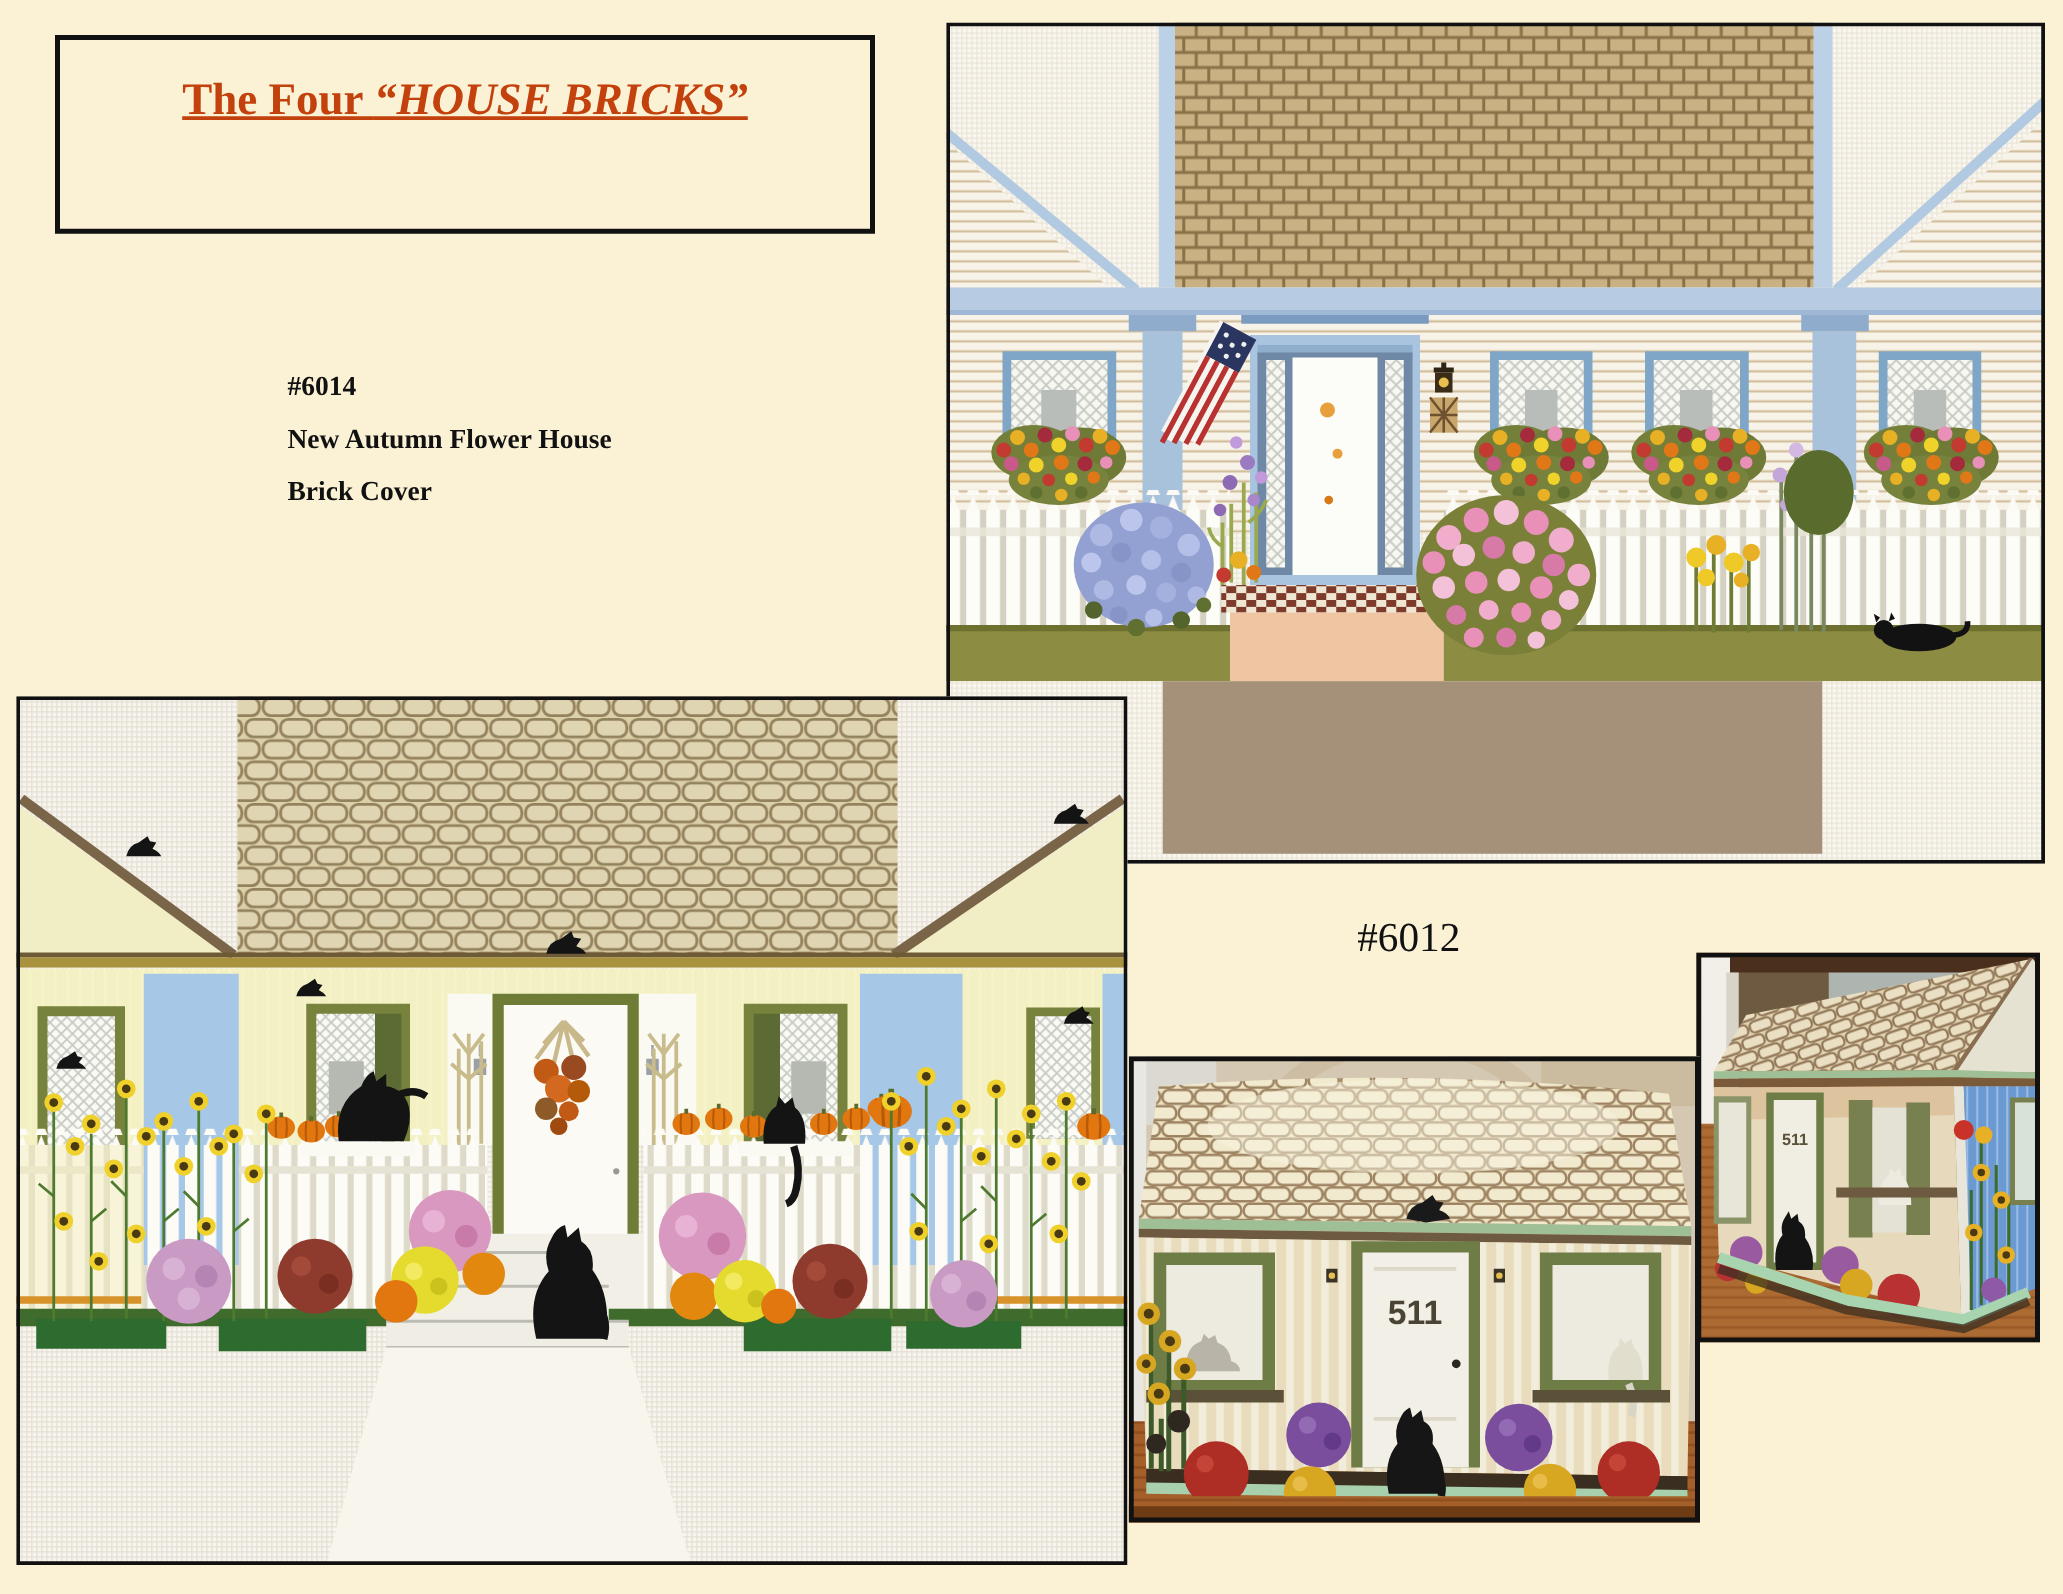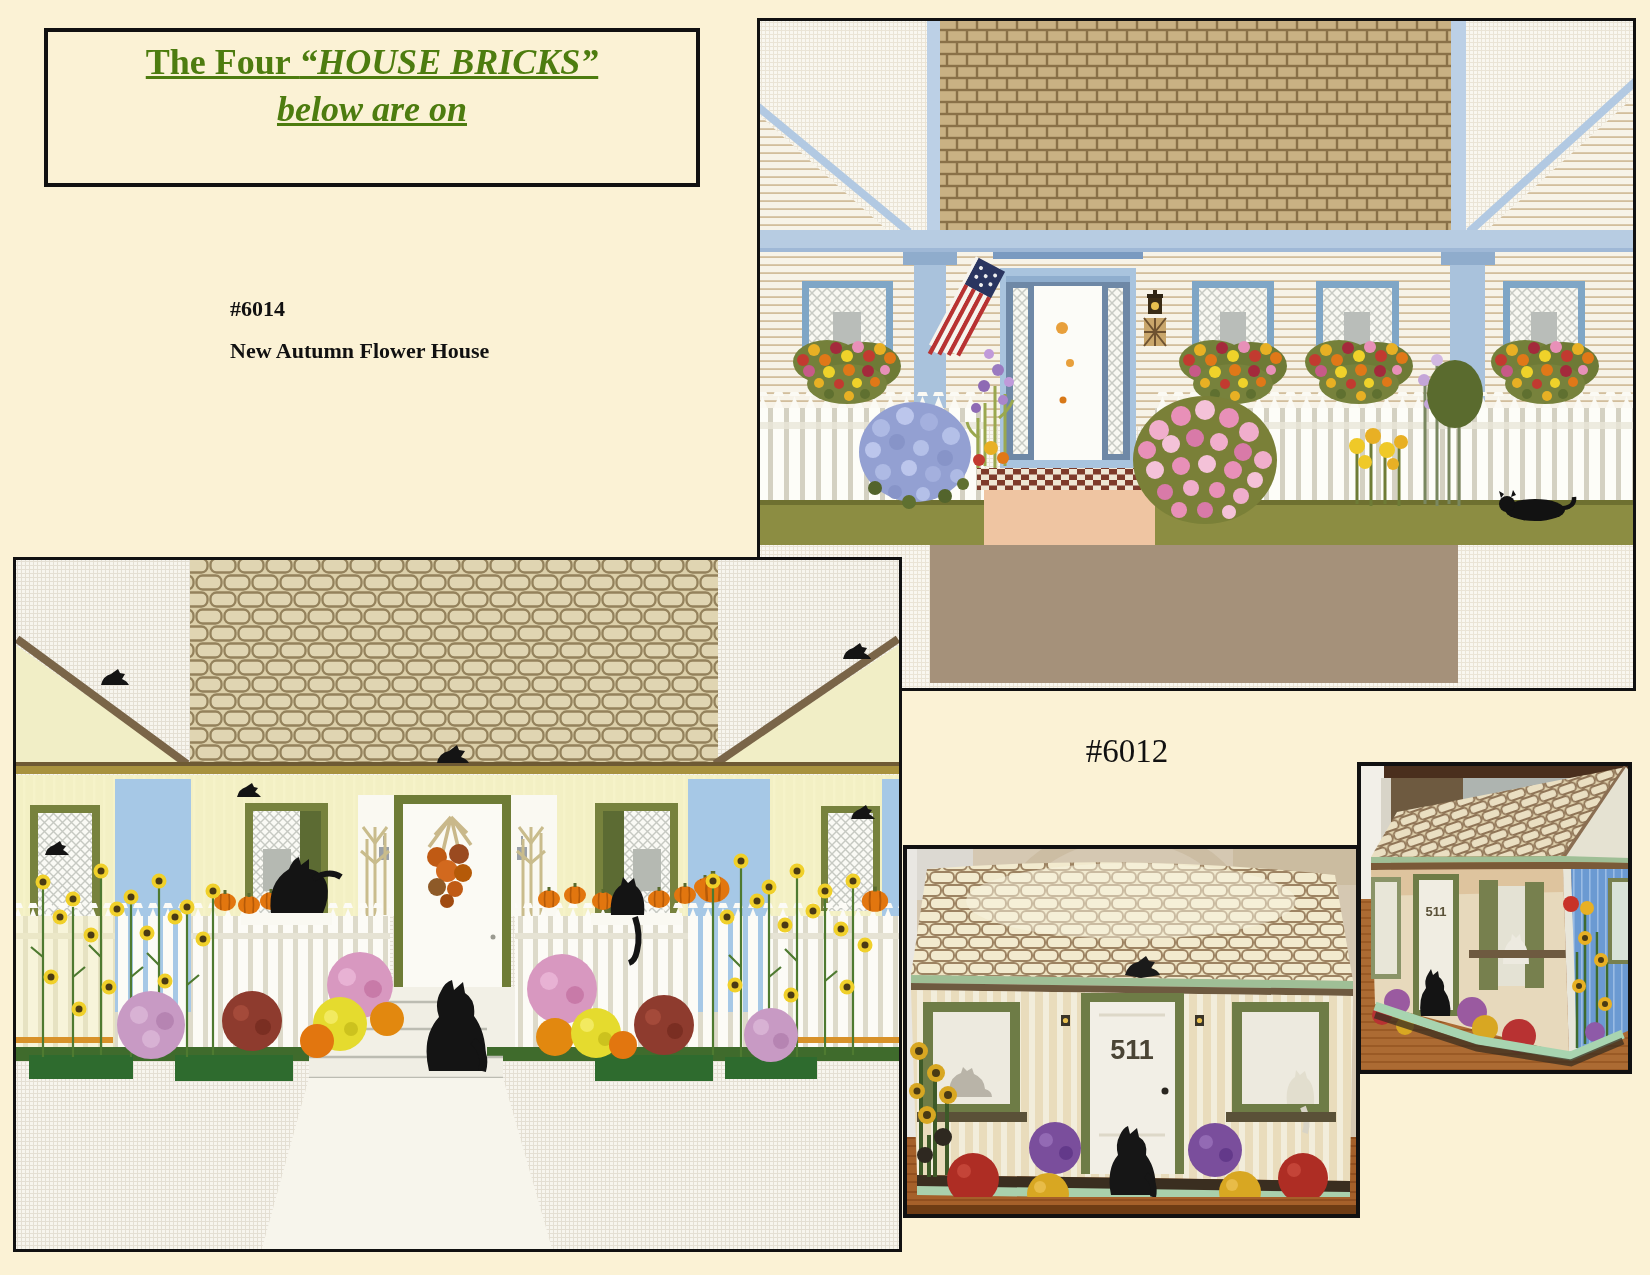--- a/index.html
+++ b/index.html
@@ -3,29 +3,29 @@
 <meta charset="utf-8">
 <style>
   html,body{margin:0;padding:0;}
   body{width:1650px;height:1275px;position:relative;background:#FBF2D5;font-family:"Liberation Serif",serif;overflow:hidden;}
   .abs{position:absolute;}
 </style>
 </head>
 <body>
 
 <div class="abs" style="left:44px;top:28px;width:648px;height:151px;border:4px solid #111;text-align:center;">
-  <div style="font-size:36px;font-weight:bold;line-height:47px;margin-top:7px;color:#4d7c0f;">
+  <div style="font-size:36px;font-weight:bold;line-height:47px;margin-top:24px;color:#c2410c;">
     <div><u>The Four <i>“HOUSE BRICKS”</i></u></div>
-    <div><u><i>below are on</i></u></div>
   </div>
 </div>
 
 <div class="abs" style="left:230px;top:288px;width:600px;text-align:left;font-size:22px;font-weight:bold;line-height:42px;color:#111;">
   <div>#6014</div>
   <div>New Autumn Flower House</div>
+  <div>Brick Cover</div>
 </div>
 
 <div class="abs" style="left:927px;top:731px;width:400px;text-align:center;font-size:33px;font-weight:normal;line-height:41px;color:#111;">
   <div>#6012</div>
 </div>
 
 <svg class="abs" style="left:757px;top:18px;" width="879" height="673" viewBox="0 0 879 673">
   <defs>
     <pattern id="mesh1" width="4" height="4" patternUnits="userSpaceOnUse">
       <rect width="4" height="4" fill="#F9F7F0"></rect>

